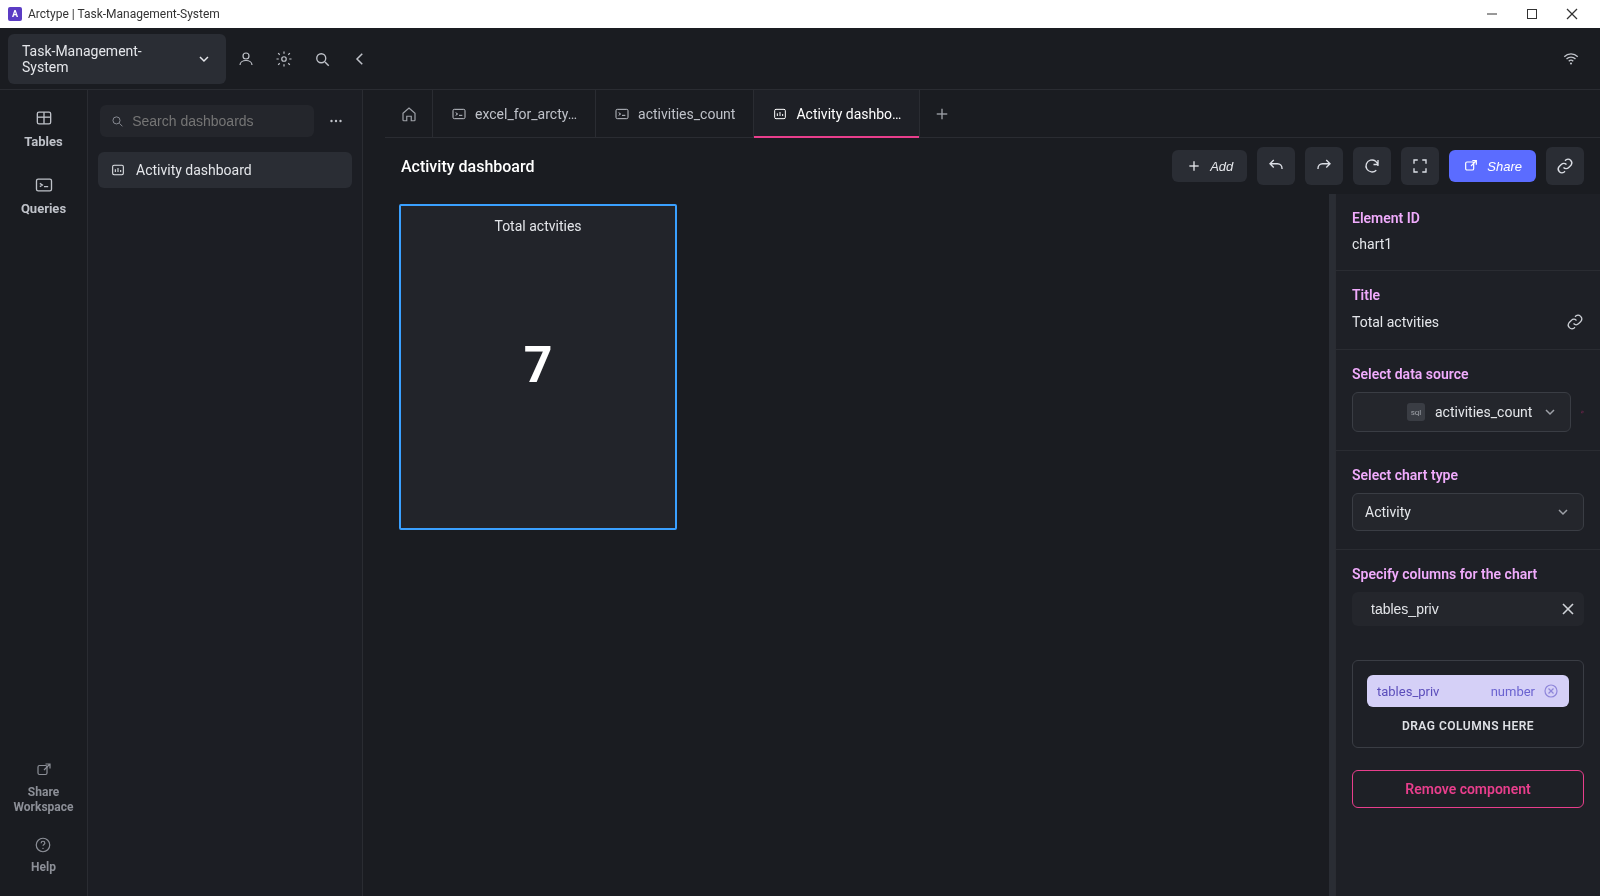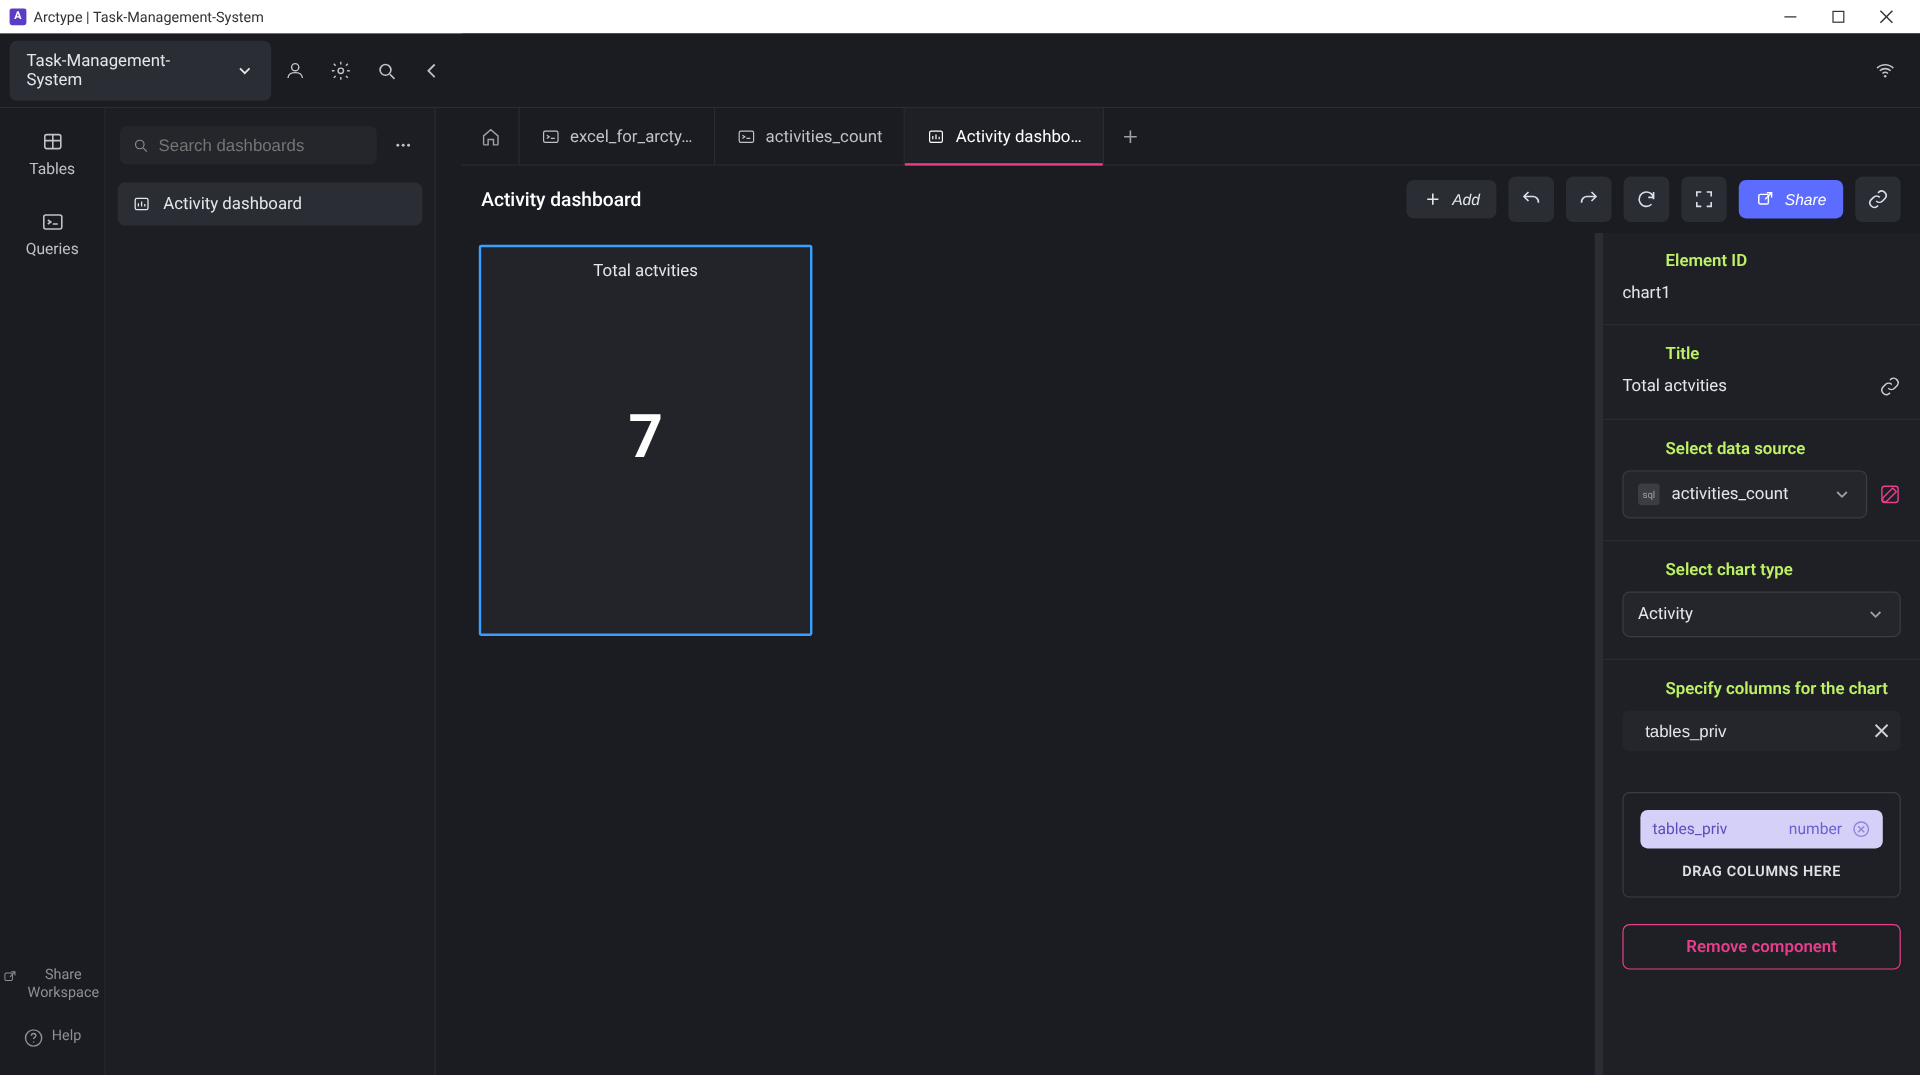--- a/index.html
+++ b/index.html
@@ -40,30 +40,31 @@
   
   .app { display: flex; height: calc(100% - 28px); background:#1a1c21; }
 
   
   .left-rail {
     width: 88px;
     background: #1a1c21;
     border-right: 1px solid #2a2c32;
     display: flex;
     flex-direction: column;
+    font-weight: bold;
   }
   .rail-items { display:flex; flex-direction:column; padding:6px; gap:2px;}
   .rail-item {
     display:flex; flex-direction:column; align-items:center; justify-content:center;
     gap:6px; padding:12px 4px; border-radius:6px; color:#bfc2c9; cursor:pointer;
     font-size:13px;
   }
   .rail-item.active { background:#2a2d34; color:#fff;}
   .rail-footer { margin-top:auto; padding:14px 4px 22px; display:flex; flex-direction:column; gap:20px; align-items:center;}
-  .rail-footer .footer-item { display:flex; flex-direction:row; align-items:flex-start; gap:6px; color:#8c8f97; font-size:12px; cursor:pointer; text-align:center;}
+  .rail-footer .footer-item { display:flex; flex-direction:column; align-items:center; gap:6px; color:#8c8f97; font-size:12px; cursor:pointer; text-align:center;}
 
   
   .sidebar {
     width: 275px;
     background:#1c1e24;
     border-right:1px solid #2a2c32;
     display:flex; flex-direction:column;
   }
   .sidebar-top {
     height:62px;
@@ -139,21 +140,21 @@
     display:flex;flex-direction:column;align-items:center;padding:12px 10px;position:relative;
   }
   .chart-card .card-title{color:#e4e6ea;font-size:14px;}
   .chart-card .big-num{flex:1;display:flex;align-items:center;justify-content:center;font-size:50px;font-weight:700;color:#fff;margin-top:-20px;}
 
   .right-panel{
     width:265px;background:#1e2026;border-left:1px solid #2a2c32;overflow-y:auto;
     display:flex;flex-direction:column;
   }
   .rp-section{padding:16px 16px 18px;border-bottom:1px solid #2a2c32;}
-  .rp-label{color:#bef264;font-weight:600;font-size:14px;margin-bottom:10px;margin-left:36px;}
+  .rp-label{color:#f0abfc;font-weight:600;font-size:14px;margin-bottom:10px;}
   .rp-value{color:#e4e6ea;font-size:14px;}
   .rp-row{display:flex;align-items:center;gap:10px;}
   .select-box{
     flex:1;background:#24262c;border:1px solid #3a3d44;border-radius:6px;padding:10px 12px;display:flex;align-items:center;gap:10px;color:#e4e6ea;font-size:14px;cursor:pointer;
   }
   .select-box .chev{margin-left:auto;color:#9ea1a8;}
   .pink-btn{color:#e83e8c;cursor:pointer;}
   .column-search{
     background:#24262c;border:1px solid transparent;border-radius:6px;padding:8px 10px;display:flex;align-items:center;gap:8px;color:#8c8f97;
   }
@@ -423,21 +424,21 @@
             <div class="rp-value" style="flex:1;">Total actvities</div>
             <svg class="ico18" viewBox="0 0 24 24" style="color:#cfd2d8;cursor:pointer;">
                 <path d="M10 14a5 5 0 007 0l3-3a5 5 0 00-7-7l-1 1M14 10a5 5 0 00-7 0l-3 3a5 5 0 007 7l1-1" fill="none" stroke="currentColor" stroke-width="1.6"></path>
               </svg>
           </div>
         </div>
         <div class="rp-section">
           <div class="rp-label">Select data source</div>
           <div class="rp-row">
             <div class="select-box">
-              <span style="width:18px;height:18px;border-radius:3px;background:#3a3d44;display:flex;align-items:center;justify-content:center;font-size:8px;color:#9ea1a8;">sql</span>
+              <span style="width:18px;height:18px;border-radius:3px;background:#3a3d44;display:flex;align-items:center;justify-content:center;font-size:8px;color:#9ea1a8;margin-left:42px;">sql</span>
               <span>activities_count</span>
               <svg class="ico chev" viewBox="0 0 16 16">
                   <path d="M4 6l4 4 4-4" fill="none" stroke="currentColor" stroke-width="1.5"></path>
                 </svg>
             </div>
             <svg class="ico18 pink-btn" viewBox="0 0 24 24">
                 <path d="M4 20h4L19 9l-4-4L4 16v4z" fill="none" stroke="currentColor" stroke-width="1.6"></path>
                 <rect x="3" y="3" width="18" height="18" rx="3" fill="none" stroke="currentColor" stroke-width="1.6"></rect>
               </svg>
           </div>

